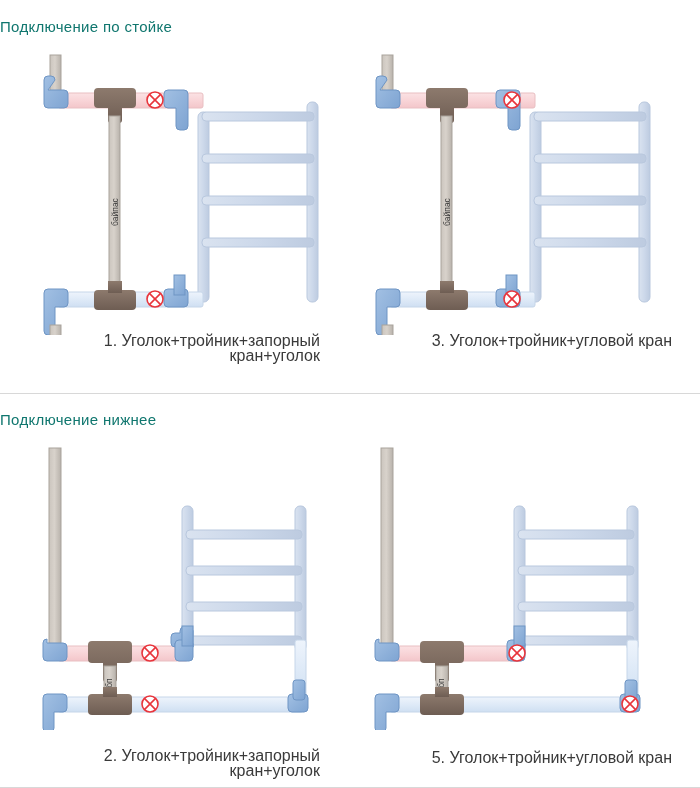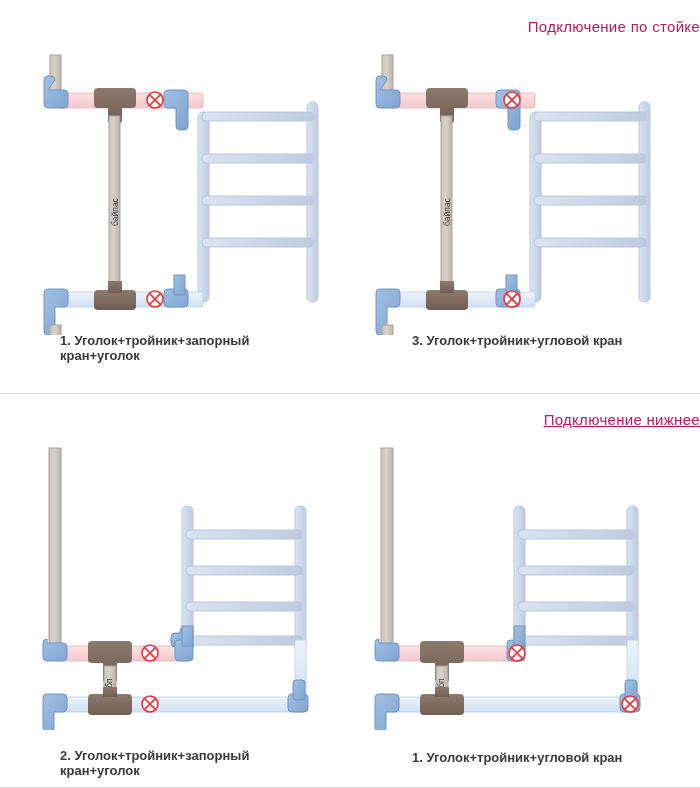--- a/index.html
+++ b/index.html
@@ -7,38 +7,38 @@
     width:700px;height:788px;
     background:#ffffff;
     font-family:"Liberation Sans","DejaVu Sans",sans-serif;
     color:#3a3a3a;
     overflow:hidden;
     position:relative;
   }
   .section-title{
     position:absolute;
     width:100%;
-    text-align:right;
+    text-align:left;
     font-size:15px;
     letter-spacing:.3px;
-    color:#be185d;
+    color:#0f766e;
     font-weight:400;
   }
   #title-top{top:18px;}
-  #title-bottom{top:411px;text-decoration:underline;}
+  #title-bottom{top:411px;}
 
   .panel{position:absolute;}
   .caption{
     position:absolute;
     width:260px;
-    text-align:left;
-    font-size:13px;
+    text-align:right;
+    font-size:16px;
     line-height:15px;
     color:#3a3a3a;
-    font-weight:700;
+    font-weight:400;
   }
   .divider{
     position:absolute;
     left:0;width:700px;height:1px;
     background:#d8d8d8;
   }
   svg{display:block;}
   .vlabel{
     font-size:8.5px;
     font-family:"Liberation Sans","DejaVu Sans",sans-serif;
@@ -273,14 +273,14 @@
   </g>
   <g>
     <circle cx="268" cy="264" r="8" fill="#ffffff" stroke="#e8353c" stroke-width="1.6"></circle>
     <line x1="262.4" y1="258.4" x2="273.6" y2="269.6" stroke="#e8353c" stroke-width="1.6"></line>
     <line x1="273.6" y1="258.4" x2="262.4" y2="269.6" stroke="#e8353c" stroke-width="1.6"></line>
   </g>
 </svg>
 </div>
 
 <div class="caption" style="left:412px;top:750px;">
-  <div>1. Уголок+тройник+угловой кран</div>
+  <div>5. Уголок+тройник+угловой кран</div>
 </div>
 
 </body></html>

